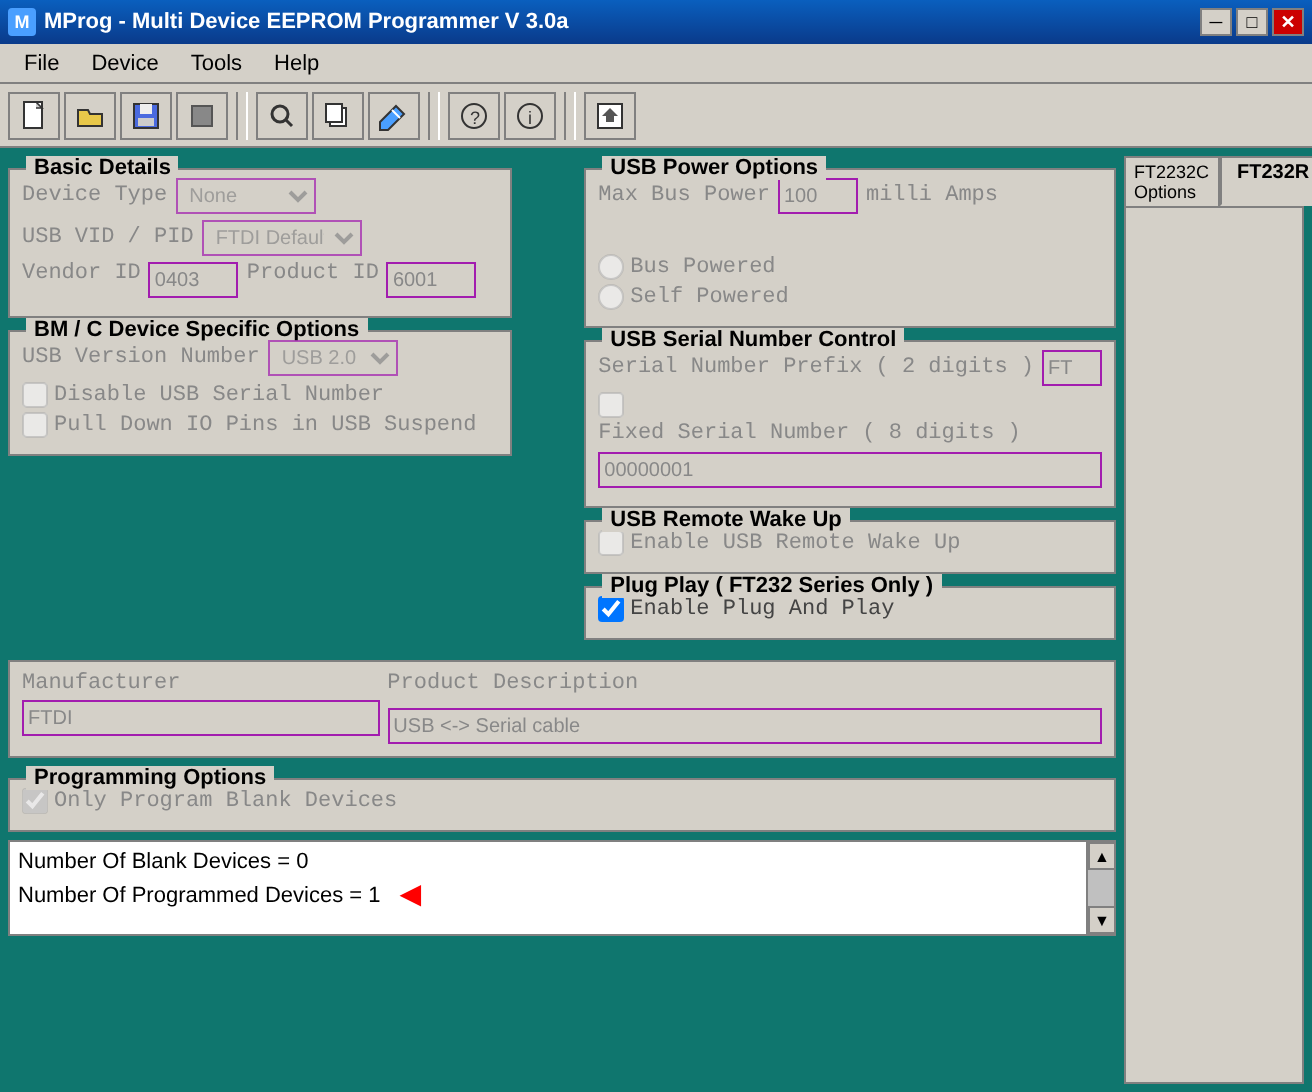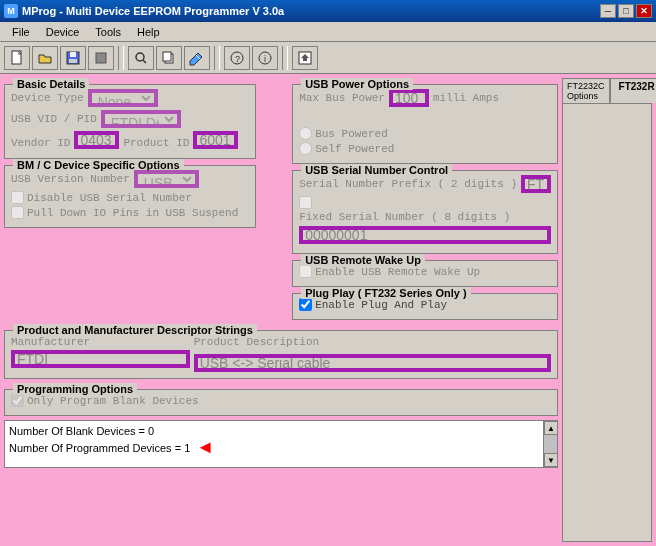--- a/index.html
+++ b/index.html
@@ -65,21 +65,21 @@
       border: 1px solid #808080;
       display: flex; align-items: center; justify-content: center;
       cursor: pointer; font-size: 12px;
     }
     .tb-separator { width: 6px; height: 24px; border-left: 1px solid #808080; border-right: 1px solid #fff; margin: 0 2px; }
 
     
     .main-content {
       display: flex;
       height: calc(546px - 22px - 20px - 32px);
-      background: #f9a8d4;
+      background: #0f766e;
       padding: 4px;
       gap: 4px;
     }
 
     
     .left-panel {
       flex: 1;
       display: flex;
       flex-direction: column;
       gap: 4px;
@@ -146,23 +146,23 @@
     .label {
       font-size: 11px;
       color: #444;
       white-space: nowrap;
       font-family: Liberation Mono, monospace;
     }
     .label-disabled { color: #888; }
 
     select, input[type="text"] {
       height: 18px;
-      border: 4px solid #a21caf;
+      border: 1px solid #a21caf;
       background: white;
-      font-size: 14px;
+      font-size: 10px;
       padding: 0 2px;
       outline: none;
     }
     select:disabled, input[type="text"]:disabled {
       background: #d4d0c8;
       color: #888;
     }
 
     input[type="checkbox"] {
       margin-right: 3px;
@@ -180,21 +180,21 @@
     
     .top-section {
       display: flex;
       gap: 4px;
     }
     .top-left { flex: 1; }
     .top-right { flex: 1; padding-left: 32px; }
 
     .vendor-product-row {
       display: flex;
-      align-items: flex-end;
+      align-items: flex-start;
       gap: 4px;
     }
 
     .small-input {
       width: 45px;
     }
 
     .fixed-serial-input {
       width: 100%;
       background: #d4d0c8;
@@ -450,21 +450,20 @@
             <span class="label">Enable Plug And Play</span>
           </div>
         </div>
 
       </div>
     </div>
 
     <div class="bottom-panels">
 
       <div class="group-box">
-        <span class="group-box-title">Product and Manufacturer Descriptor Strings</span>
         <div class="desc-row">
           <div class="form-col">
             <span class="label label-disabled">Manufacturer</span>
             <input type="text" style="width: 100%; display: block; margin-top: 2px;" value="FTDI" disabled="">
           </div>
           <div class="form-col" style="flex:2;">
             <span class="label label-disabled">Product Description</span>
             <input type="text" style="width: 100%; display: block; margin-top: 6px;" value="USB &lt;-&gt; Serial cable" disabled="">
           </div>
         </div>

